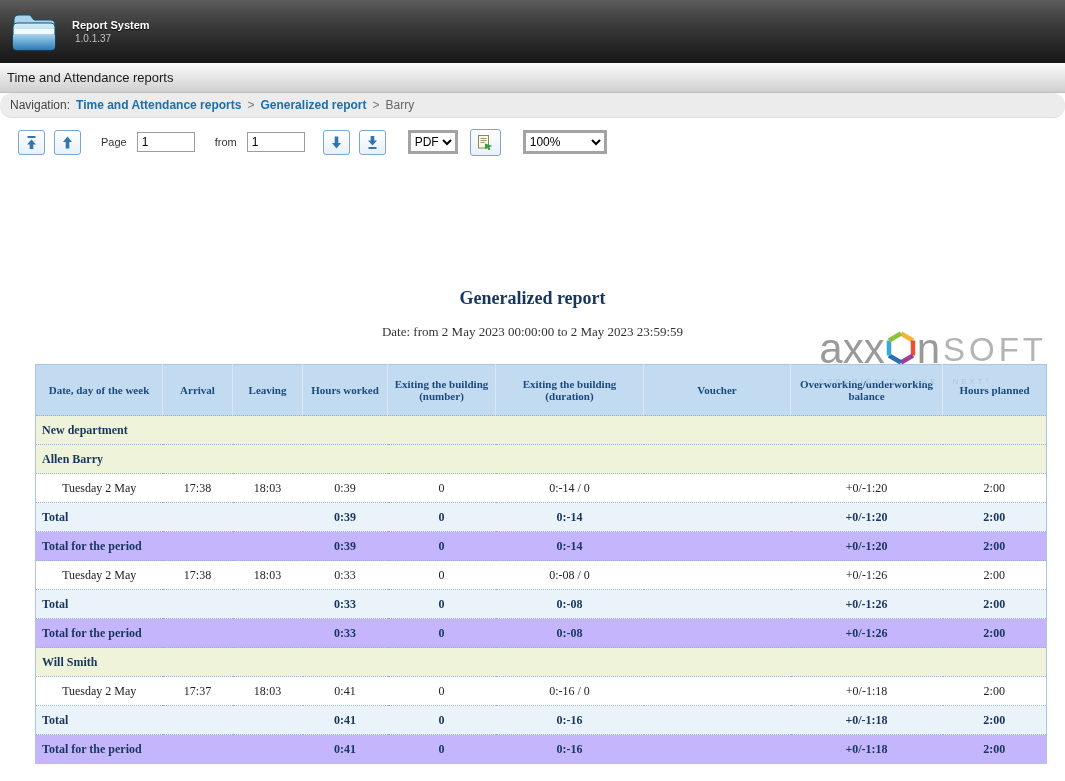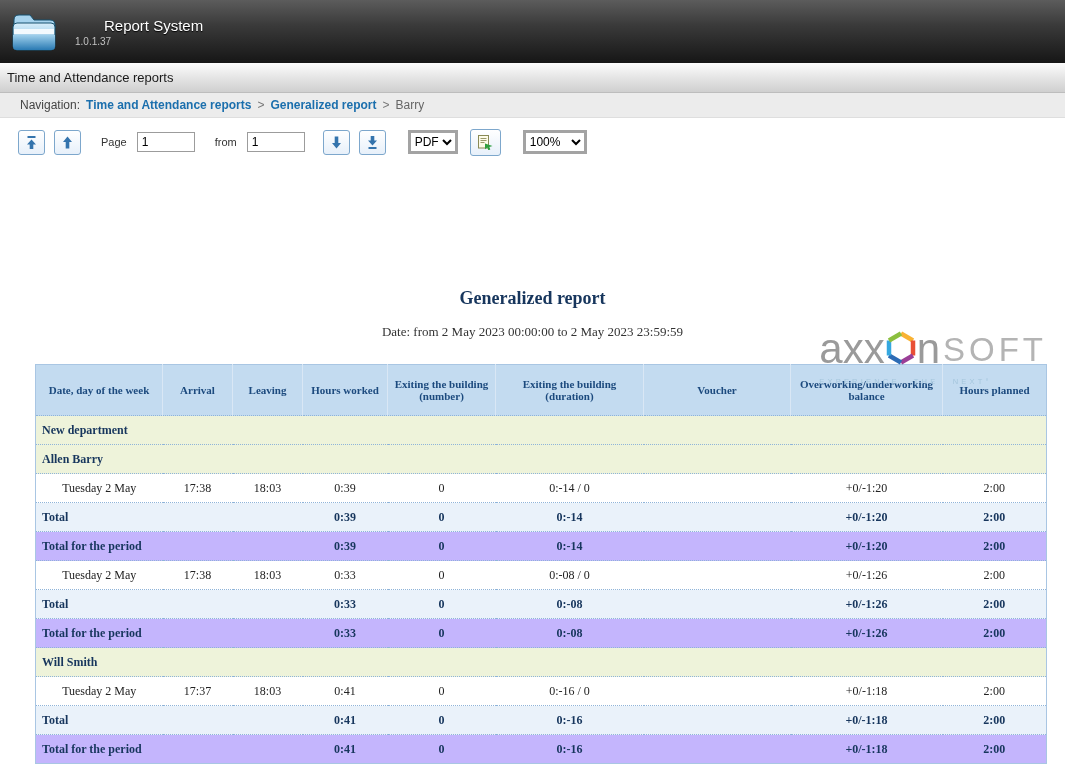--- a/index.html
+++ b/index.html
@@ -2,49 +2,49 @@
 <html><head>
 <meta charset="utf-8">
 <style>
   * { margin:0; padding:0; box-sizing:border-box; }
   html,body { width:1065px; height:781px; background:#fff; font-family:"Liberation Sans", sans-serif; overflow:hidden; }
 
   
   .app-header{ height:63px; background:linear-gradient(180deg,#5c5c5c 0%,#3a3a3a 40%,#161616 100%);
     display:flex; align-items:center; padding-left:10px; }
   .app-logo{ margin-right:14px; display:inline-flex; }
-  .app-title{ font-size:15px; font-weight:normal; color:#ffffff; text-shadow:0 1px 1px #000;margin-left:32px; }
+  .app-title{ font-size:11px; font-weight:bold; color:#ffffff; text-shadow:0 1px 1px #000; }
   .app-version{ font-size:10px; color:#c2c2c2; margin:2px 0 0 3px; }
 
   
   .section-bar{ height:30px; background:linear-gradient(180deg,#fcfcfc 0%,#e3e3e3 55%,#cfcfcf 100%);
     border-bottom:1px solid #bdbdbd; display:flex; align-items:center; padding-left:7px;
     font-size:13px; color:#1a1a1a; }
 
   
   .breadcrumb{ height:25px; background:#ececec; border-bottom:1px solid #dedede;
-    display:flex; align-items:center; padding-left:20px; font-size:12px; color:#444; }
+    display:flex; align-items:center; padding-left:10px; font-size:12px; color:#444;border-radius:12px; }
   .bc-link{ color:#1b6fad; font-weight:bold; margin:0 6px; text-decoration:none; cursor:pointer; }
   .bc-sep{ color:#777; }
   .bc-current{ color:#666; margin-left:6px; }
 
   
   .toolbar{ height:48px; background:#fff; display:flex; align-items:center; padding-left:18px; }
   .tb-btn{ width:27px; height:25px; background:linear-gradient(180deg,#ffffff,#e7f0fa);
     border:1px solid #7da7cc; border-radius:3px; display:inline-flex; align-items:center;
     justify-content:center; cursor:pointer; padding:0; }
   .tb-btn + .tb-btn{ margin-left:9px; }
   .tb-label{ font-size:11px; color:#333; margin-left:20px; }
   .tb-input{ width:58px; height:20px; border:1px solid #9c9c9c; font-size:12px; padding:1px 4px;
     margin-left:10px; font-family:"Liberation Sans", sans-serif; }
   .tb-gap{ margin-left:18px; }
   .tb-select{ height:24px; border:3px solid #a3a3a3; font-size:12px; background:#fff;
     margin-left:22px; font-family:"Liberation Sans", sans-serif; }
   .tb-export{ width:31px; height:27px; margin-left:12px; }
-  .tb-zoom{ width:64px; }
+  .tb-zoom{ width:84px; }
 
   
   .report{ position:relative; height:615px; background:#fff; }
 
   .logo{ position:absolute; top:40px; right:18px; text-align:left; }
   .logo-main{ display:flex; align-items:center; justify-content:flex-end; }
   .logo-axx{ font-size:42px; color:#9a9a9a; line-height:1; letter-spacing:0; }
   .logo-hex{ margin:0 1px 2px 1px; }
   .logo-soft{ font-size:33px; color:#b4b4b4; letter-spacing:4px; margin-left:3px; line-height:1; }
   .logo-tagline{ font-size:7.5px; color:#a5c6dd; letter-spacing:3.2px; word-spacing:9px; margin-top:7px; }

